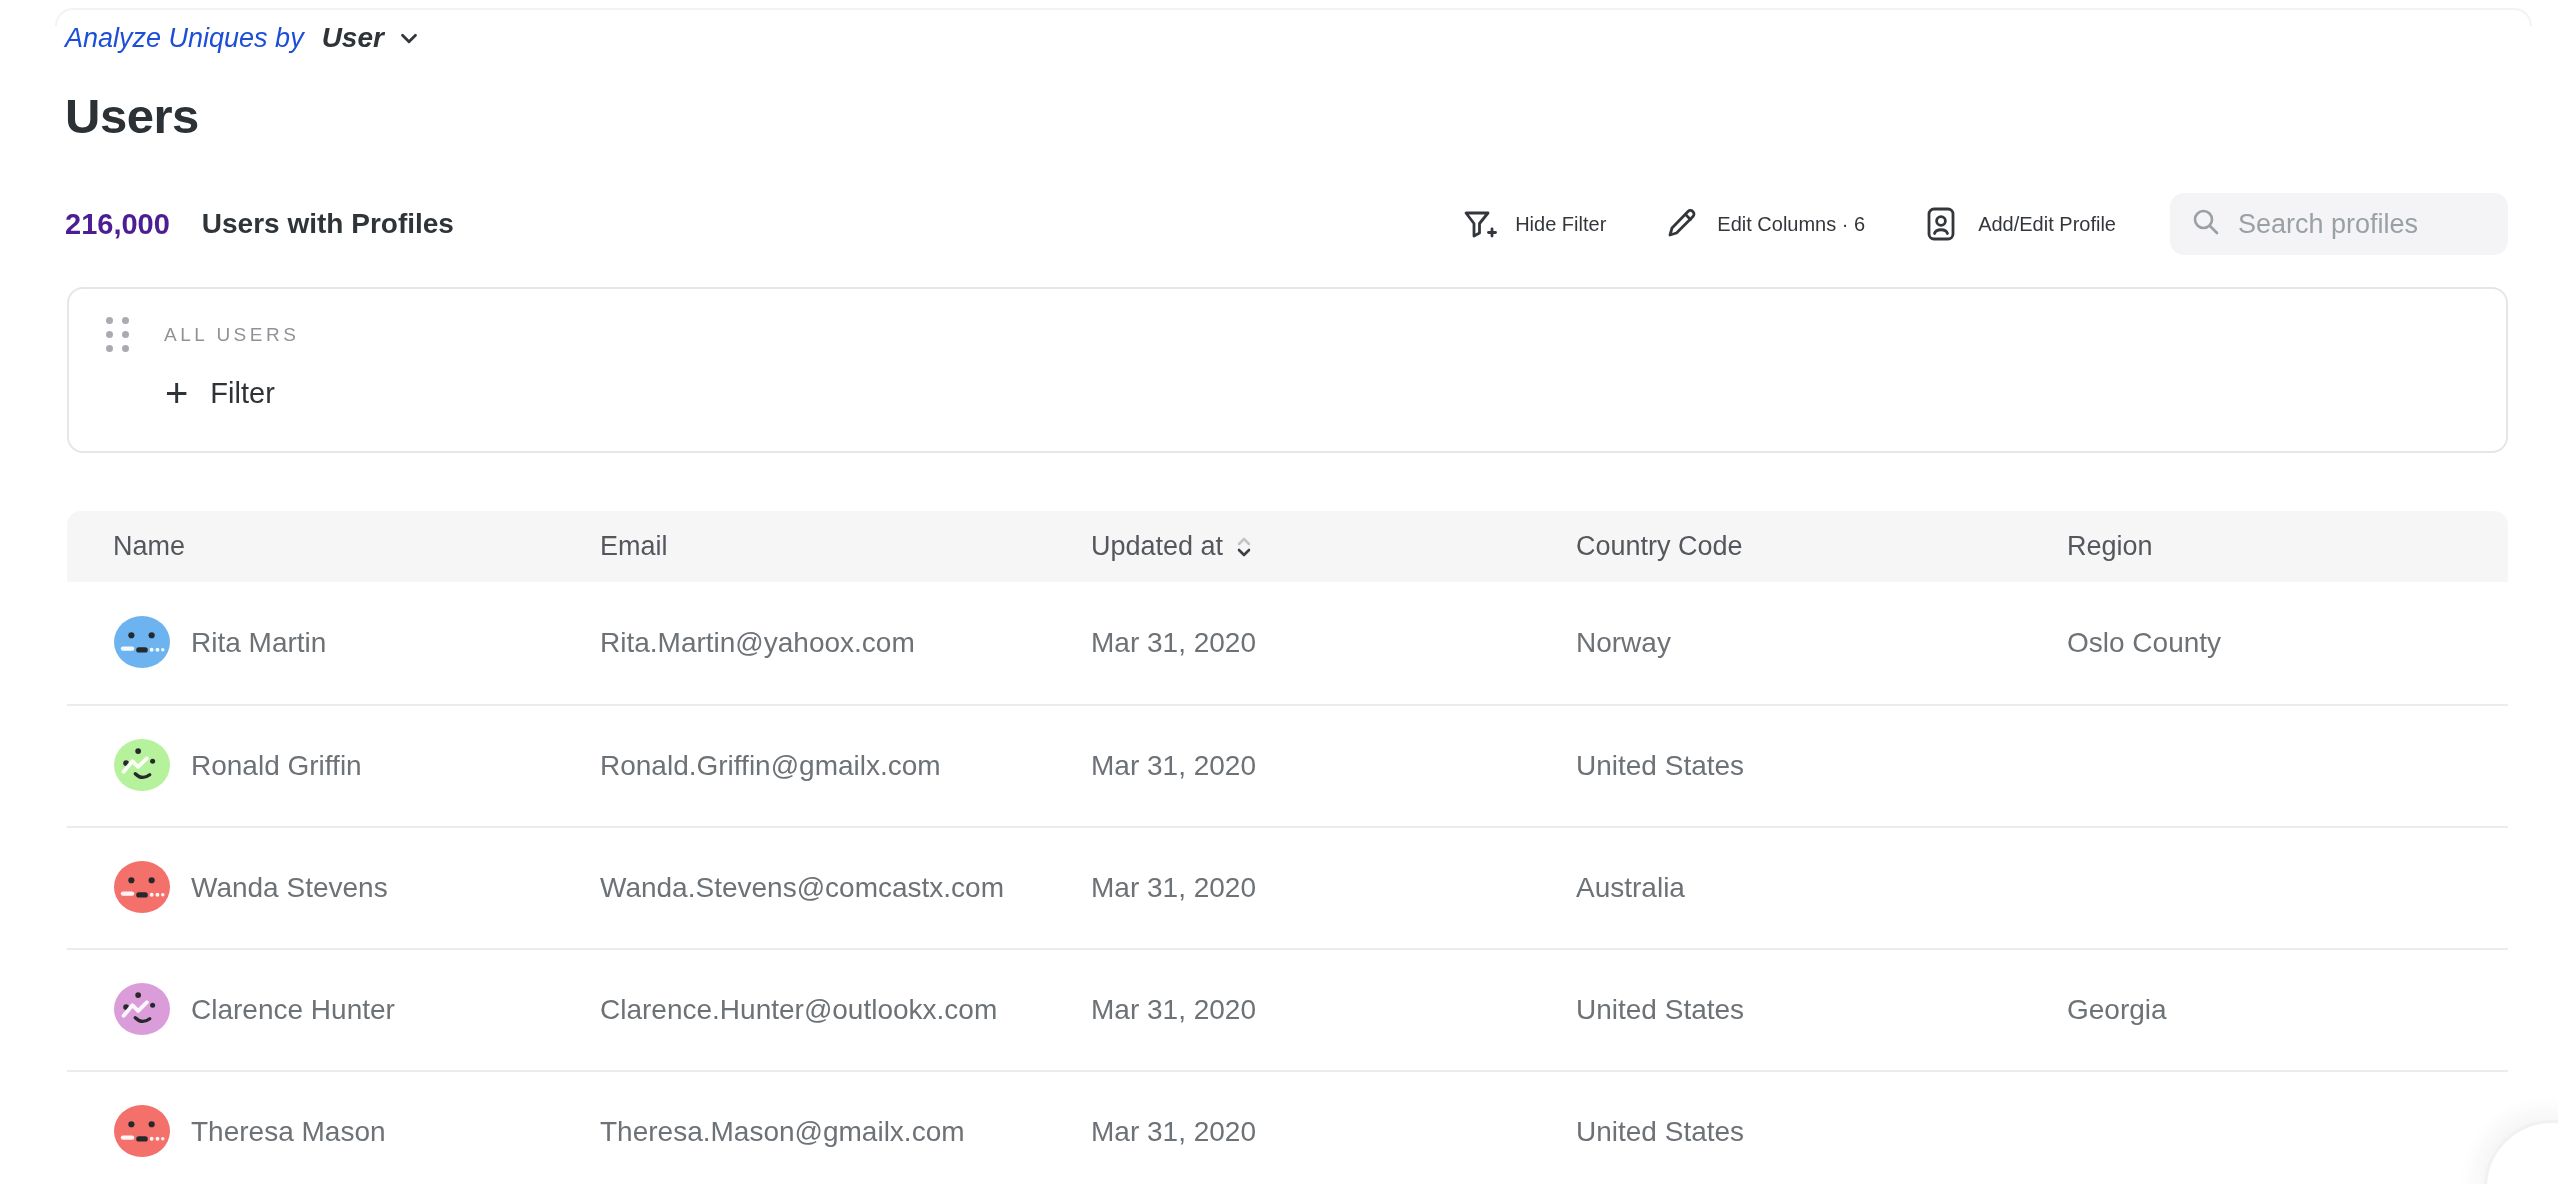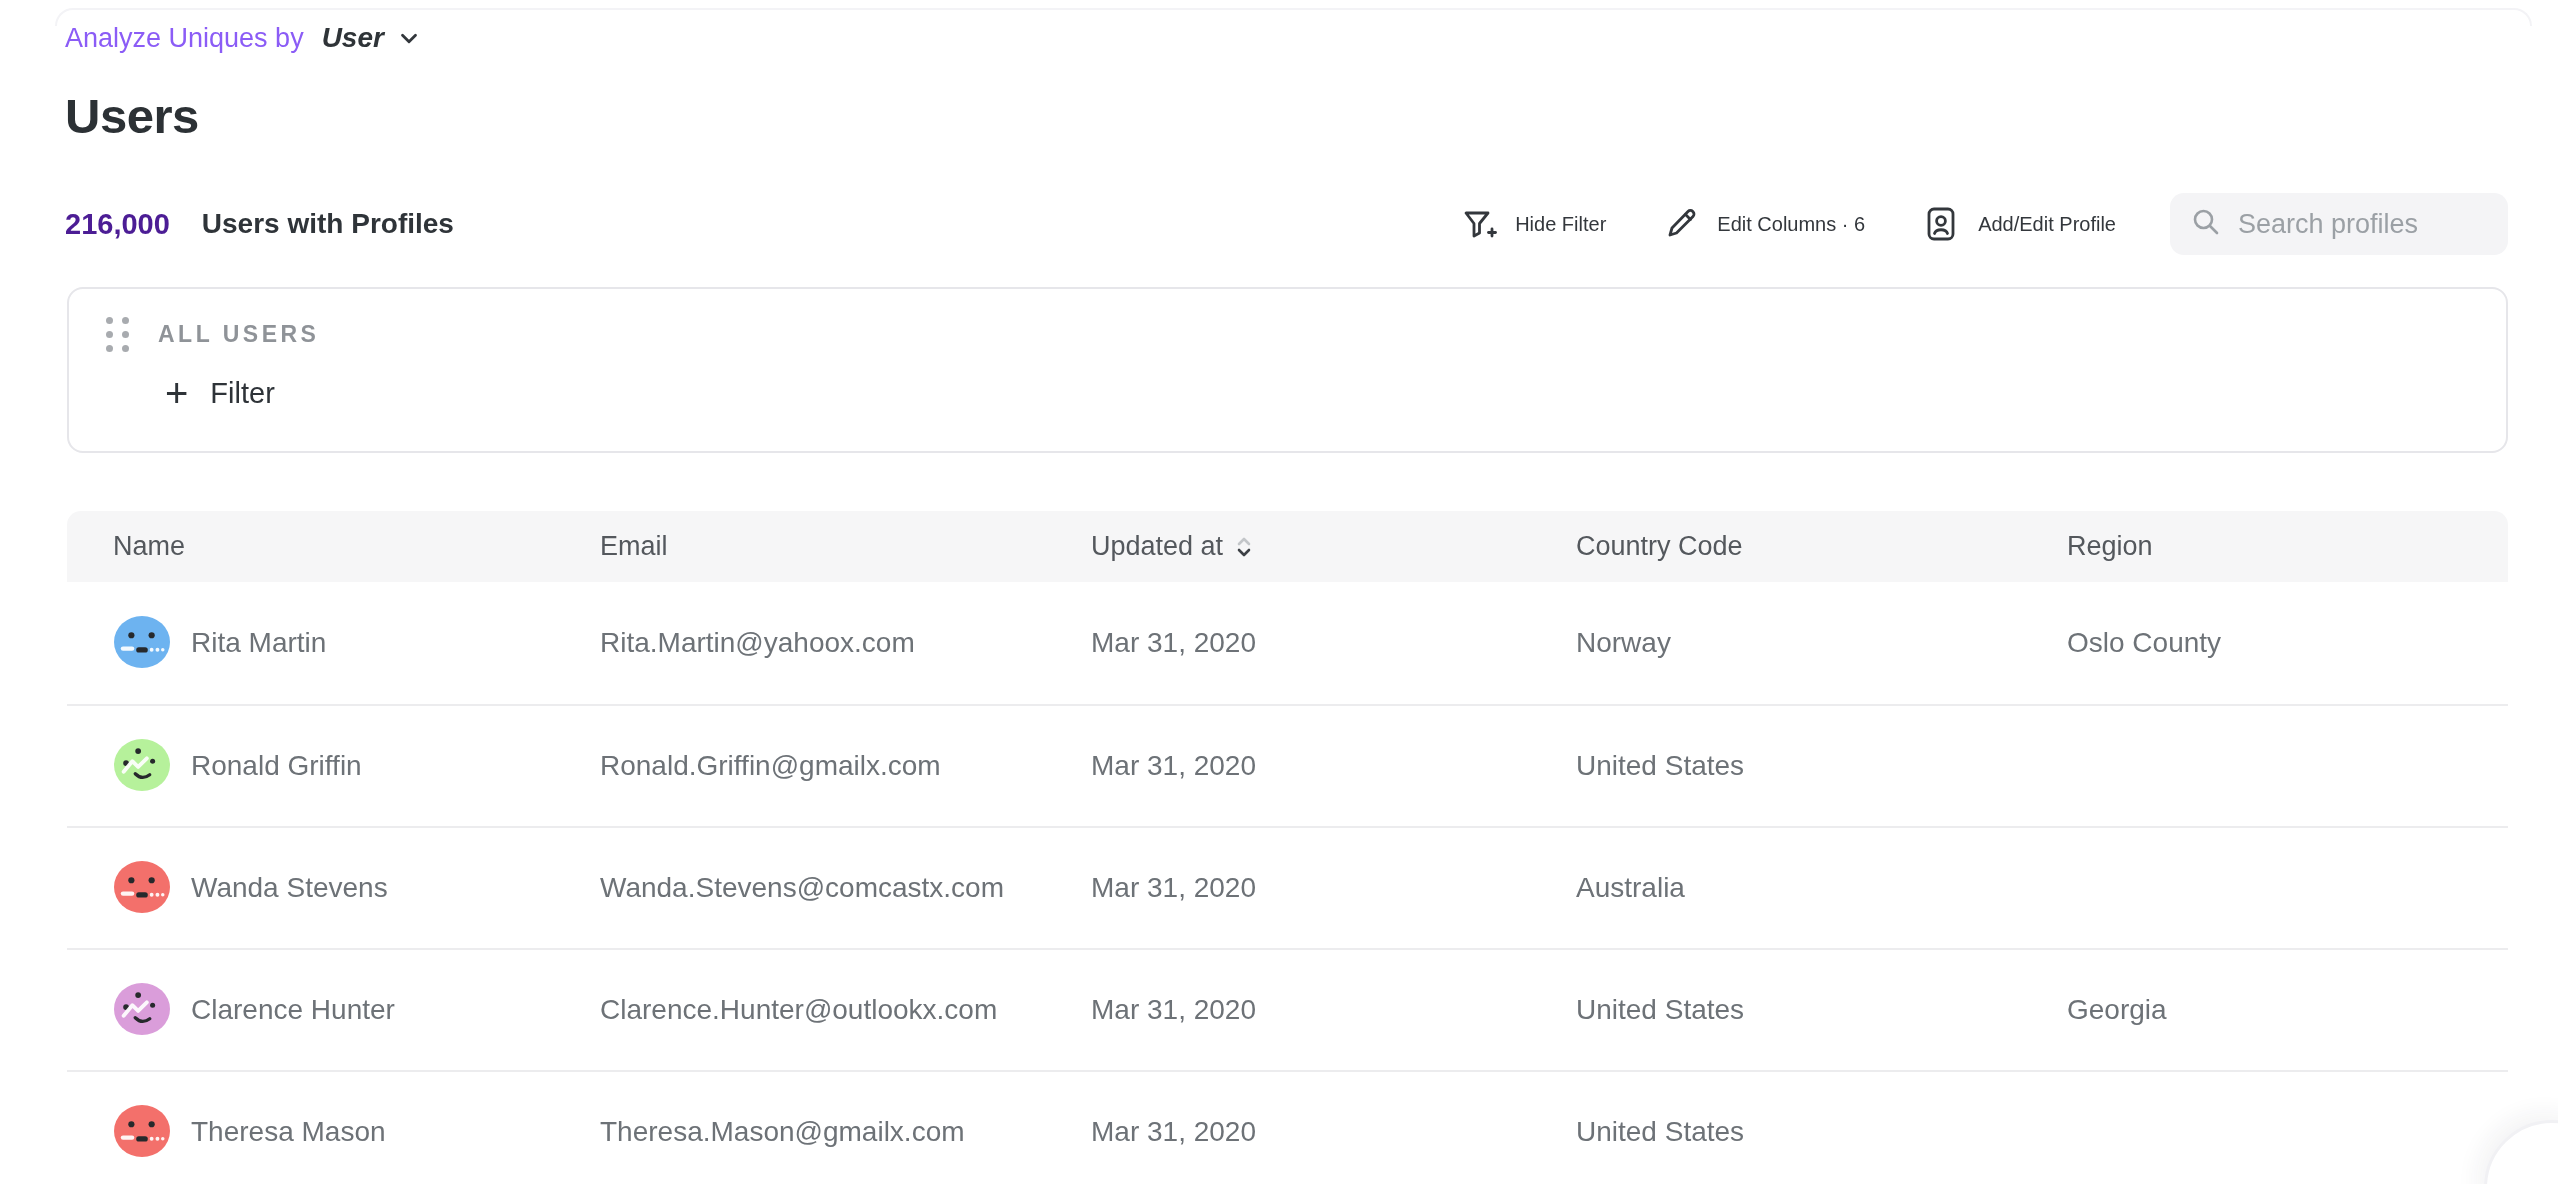--- a/index.html
+++ b/index.html
@@ -15,21 +15,21 @@
   .card-edge {
     position:absolute; top:8px; left:55px; width:2477px; height:18px;
     border:2px solid #f3f3f6; border-bottom:none;
     border-radius:20px 20px 0 0;
   }
 
   .analyze-row {
     position:absolute; left:65px; top:22px;
     display:flex; align-items:center; font-size:27px;
   }
-  .analyze-label { color:#8b5cf6; }
+  .analyze-label { color:#1d4ed8;font-style:italic; }
   .analyze-select {
     display:flex; align-items:center; margin-left:18px; cursor:pointer;font-style:italic;
   }
   .analyze-value { font-weight:700; color:#2f3438; font-size:28px; }
   .chev-down { margin-left:12px; display:flex; }
 
   .page-title {
     position:absolute; left:65px; top:88px;
     font-size:49px; font-weight:700; color:#2c3135; letter-spacing:-0.5px;
   }
@@ -61,21 +61,21 @@
   .search-box input::placeholder { color:#9ba0a5; }
 
   .filter-card {
     position:absolute; left:67px; top:287px; width:2441px; height:166px;
     border:2px solid #e6e6ea; border-radius:16px; background:#fff;
   }
   .filter-line1 { position:absolute; left:33px; top:24px; display:flex; align-items:center; }
   .drag-handle { display:grid; grid-template-columns:repeat(2,8px); grid-gap:7px 8px; cursor:grab; padding:4px; }
   .drag-handle i { width:7px; height:7px; border-radius:50%; background:#a8abaf; display:block; }
   .group-label {
-    margin-left:24px; font-size:23px; font-weight:700; letter-spacing:3.5px;
+    margin-left:30px; font-size:19px; font-weight:400; letter-spacing:3.5px;
     color:#8f9398;
   }
   .add-filter {
     position:absolute; left:96px; top:84px; display:flex; align-items:center;
     cursor:pointer; color:#2e3338;
   }
   .plus-glyph { font-size:40px; font-weight:300; line-height:1; color:#2e3338; }
   .add-filter-label { font-size:29px; font-weight:500; margin-left:22px; }
 
   .users-table { position:absolute; left:67px; top:511px; width:2441px; }

